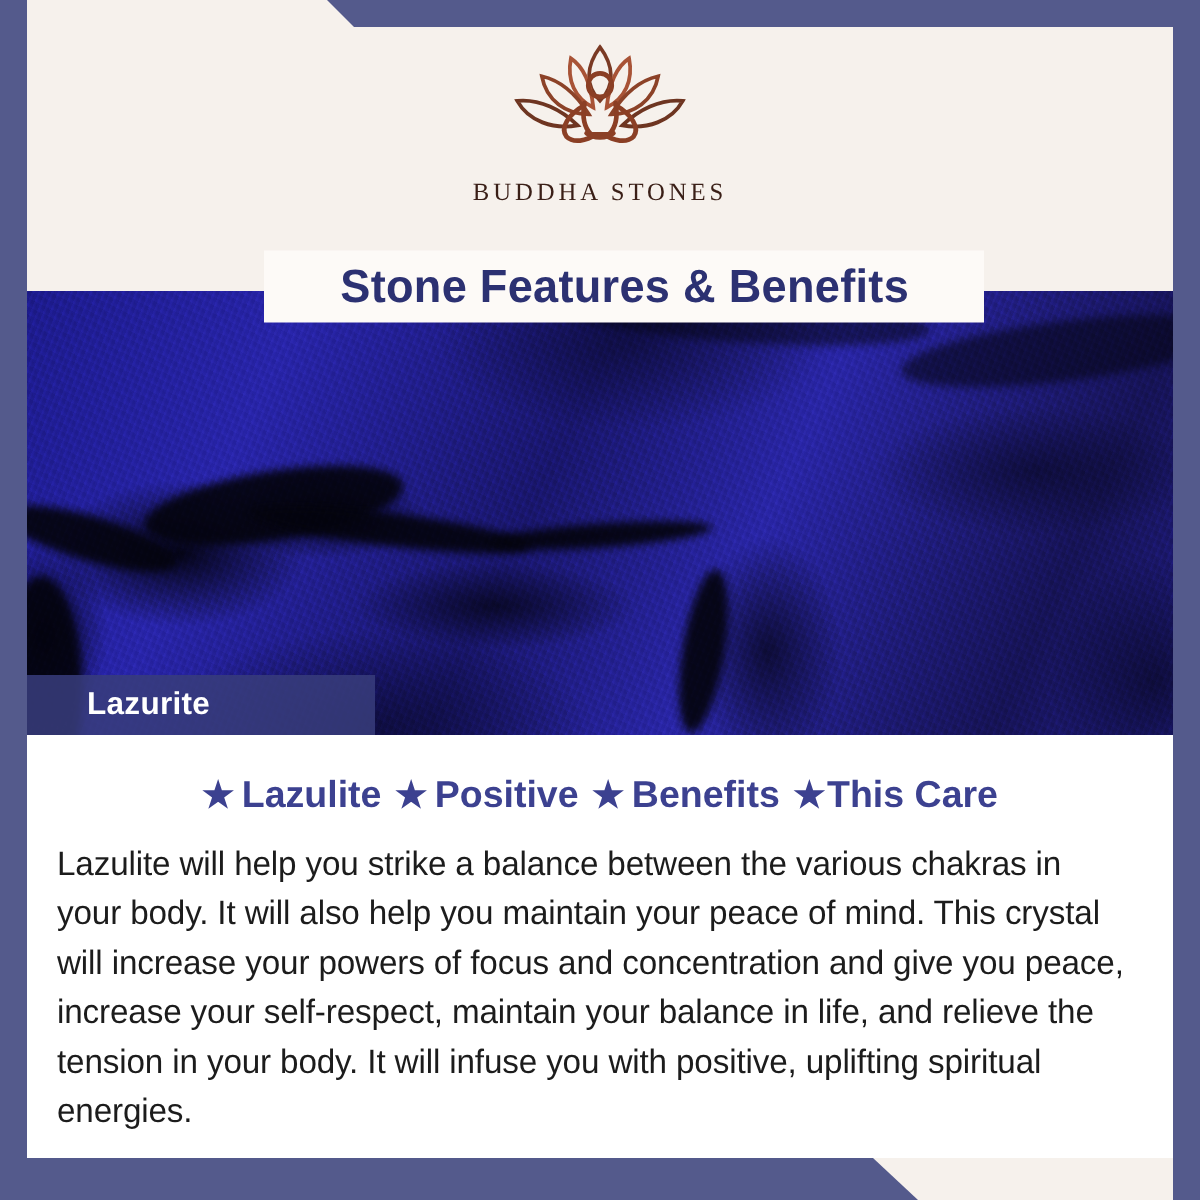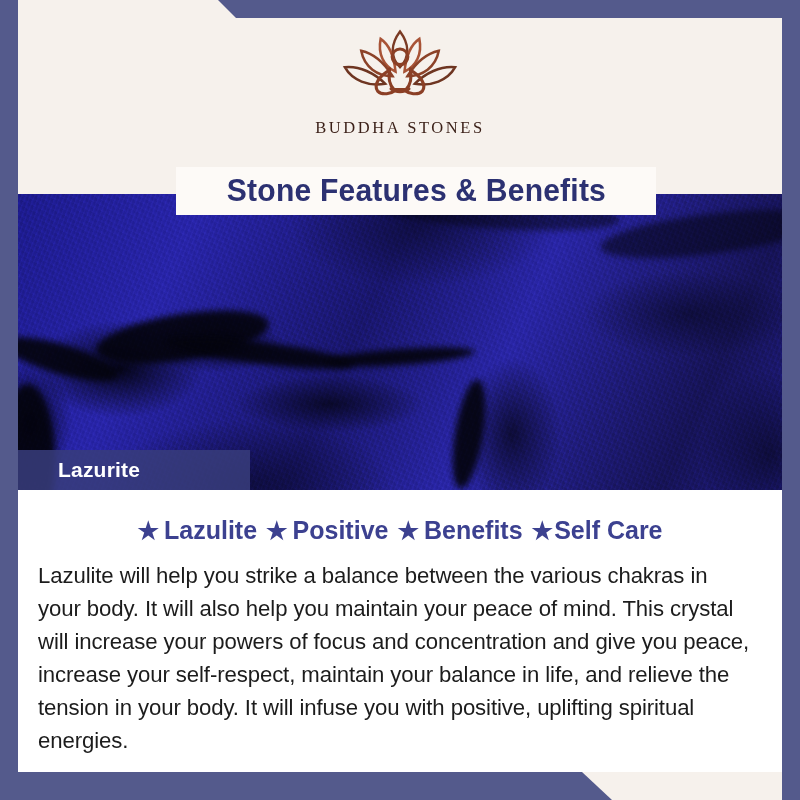--- a/index.html
+++ b/index.html
@@ -263,21 +263,21 @@
       <span class="benefit">
         <span class="star">★</span>
         <span>Positive</span>
       </span>
       <span class="benefit">
         <span class="star">★</span>
         <span>Benefits</span>
       </span>
       <span class="benefit" style="gap:1px">
         <span class="star">★</span>
-        <span>Self Care</span>
+        <span>This Care</span>
       </span>
     </div>
     <div class="body-copy">Lazulite will help you strike a balance between the various chakras in your body. It will also help you maintain your peace of mind. This crystal will increase your powers of focus and concentration and give you peace, increase your self-respect, maintain your balance in life, and relieve the tension in your body. It will infuse you with positive, uplifting spiritual energies.</div>
   </div>
 
   <div class="frame-left"></div>
   <div class="frame-right"></div>
   <div class="frame-top"></div>
   <div class="frame-bottom"></div>
 

